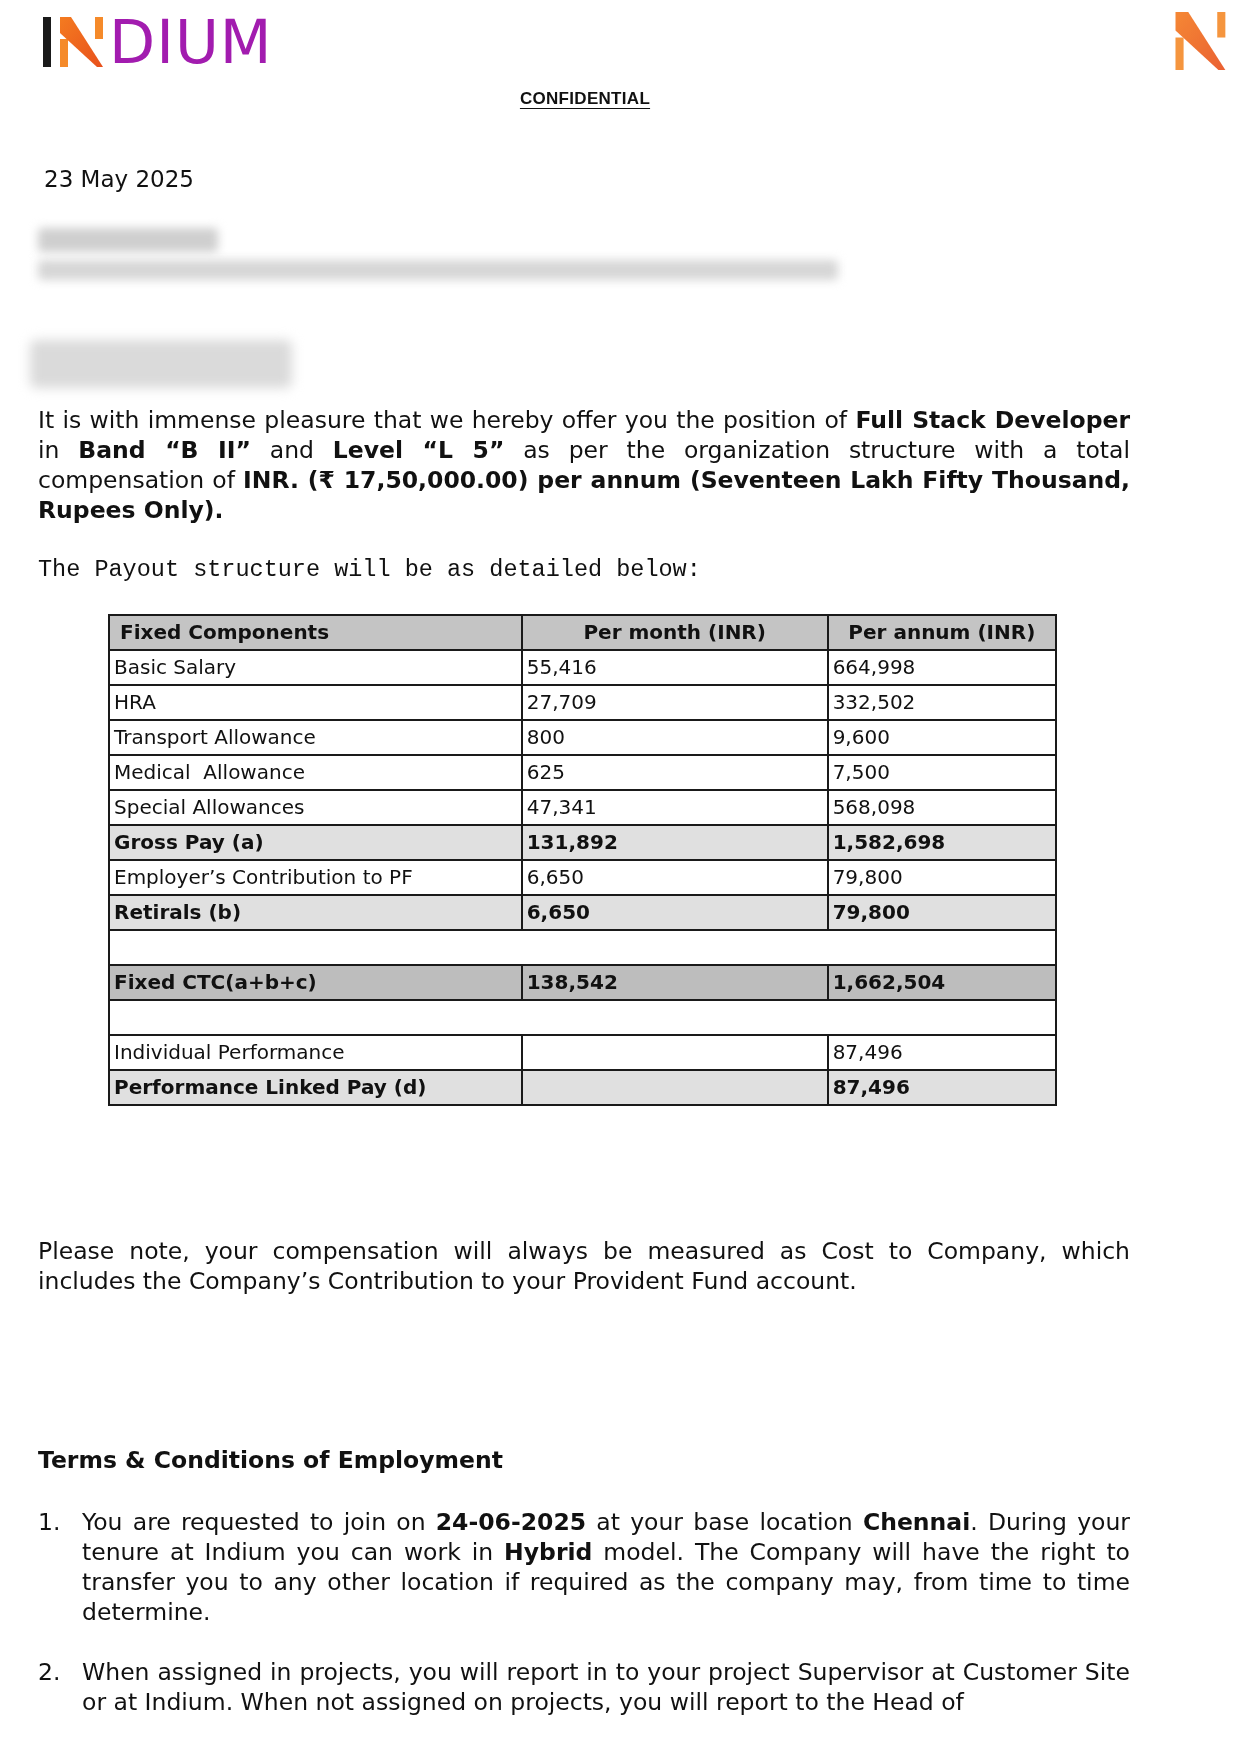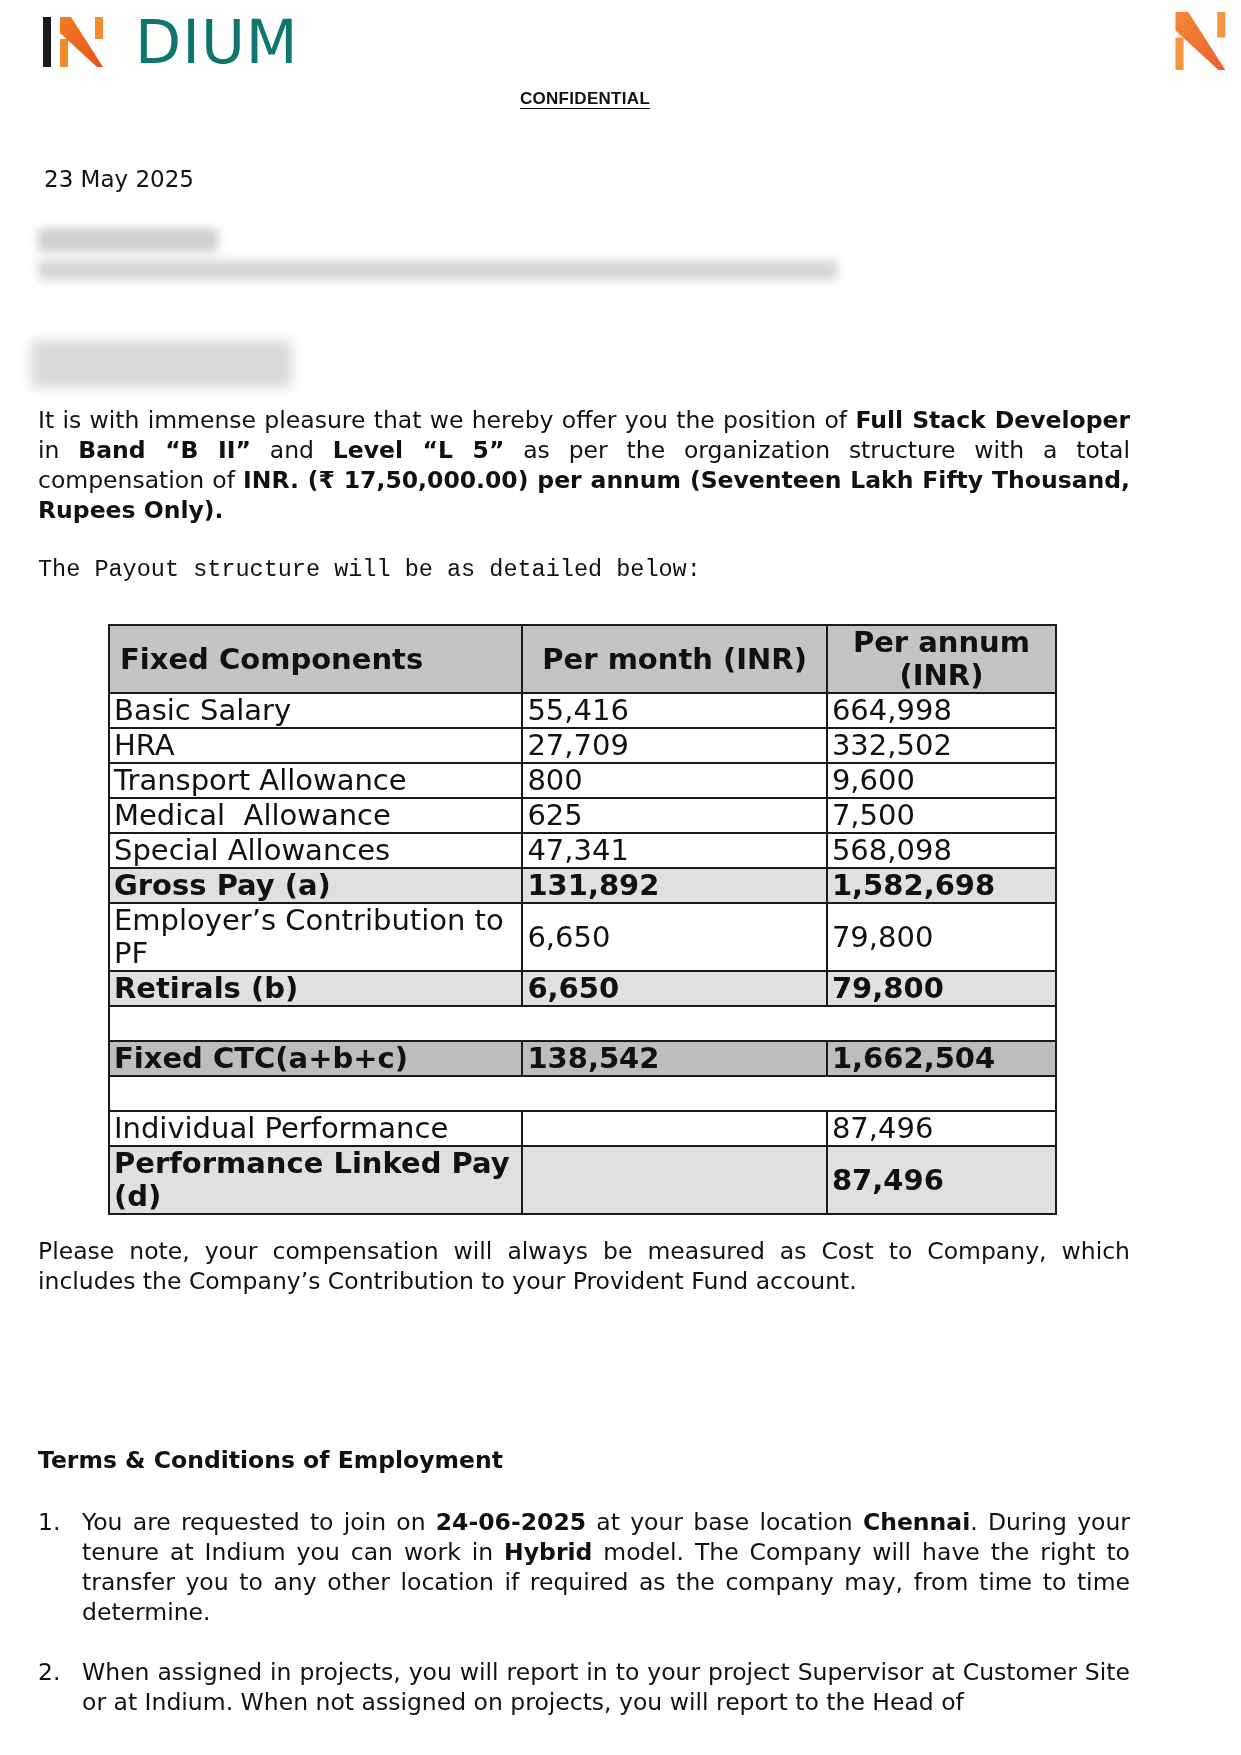--- a/index.html
+++ b/index.html
@@ -4,21 +4,21 @@
   <style>
     html, body { margin: 0; padding: 0; background: #ffffff; }
     body {
       width: 1241px; height: 1755px; position: relative; overflow: hidden;
       font-family: "DejaVu Sans", sans-serif; color: #111111;
     }
     .abs { position: absolute; }
 
     
     .logo { left: 43px; top: 12px; height: 60px; display: flex; align-items: center; }
-    .logo-word { font-family: "DejaVu Sans", sans-serif; font-size: 60px; font-weight: 500; letter-spacing: 1px; color: #0f766e; line-height: 60px; margin-left: 26px; }
+    .logo-word { font-family: "DejaVu Sans", sans-serif; font-size: 60px; font-weight: 500; letter-spacing: 1px; color: #a21caf; line-height: 60px; }
     .logo-n { display: inline-block; width: 46px; height: 50px; position: relative; margin: 0 4px 0 6px; vertical-align: middle; }
     .logo-I { display:inline-block; width: 8px; height: 50px; background:#1a1a1a; vertical-align: middle; margin-right: 2px;}
     .corner-mark { left: 1172px; top: 12px; width: 58px; height: 58px; opacity: 0.9; }
 
     .confidential {
       left: 0; width: 1170px; top: 89px; text-align: center;
       font-size: 17px; font-weight: bold; text-decoration: underline; text-underline-offset: 4px;
       font-family: "Liberation Sans", sans-serif; letter-spacing: 0.3px;
     }
     .date { left: 44px; top: 166px; font-size: 23px; }
@@ -31,21 +31,21 @@
       left: 38px; width: 1092px; font-size: 23.5px; line-height: 30px; text-align: justify;
     }
     .para b { font-weight: bold; }
     .p1 { top: 405px; }
     .p2 { top: 555px; font-family: Liberation Mono, monospace; }
     .p3 { top: 1236px; }
 
     
     .pay-table {
       left: 108px; top: 614px; width: 949px;
-      border-collapse: collapse; font-size: 29px; margin-top: 10px;
+      border-collapse: collapse; font-size: 20px;
     }
     .pay-table td, .pay-table th {
       border: 2px solid #1a1a1a; height: 33px; padding: 0 4px; line-height: 33px;
     }
     .pay-table th { background: #c4c4c4; font-weight: bold; text-align: center; }
     .pay-table th.left { text-align: left; padding-left: 10px; }
     .pay-table td.label { text-align: left; padding-left: 4px; }
     .pay-table td.num { text-align: left; }
     .col1 { width: 404px; }
     .col2 { width: 303px; }

